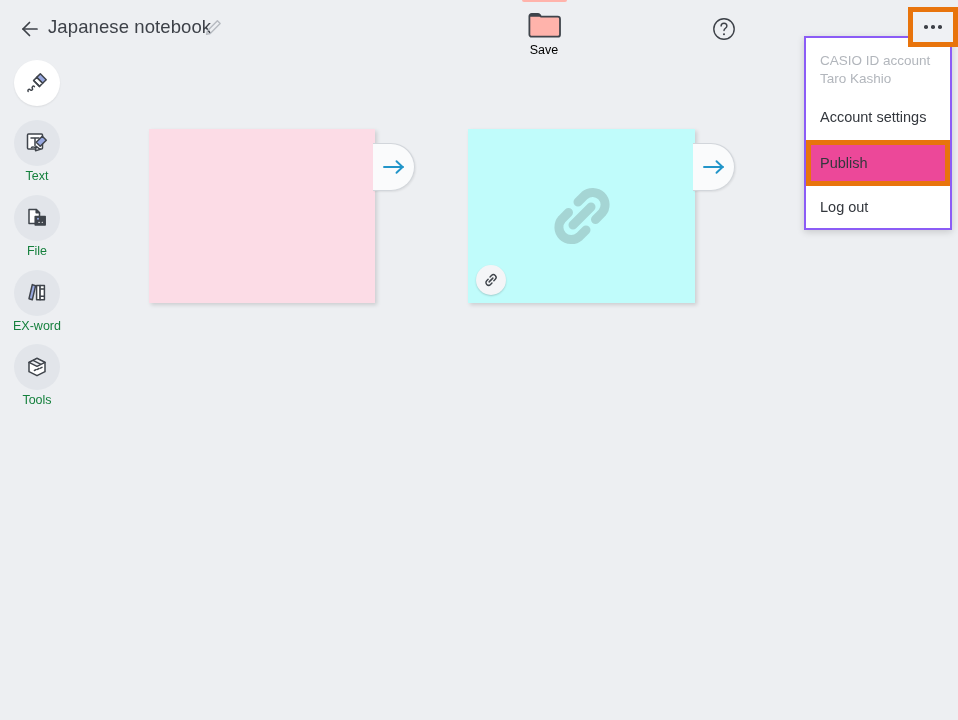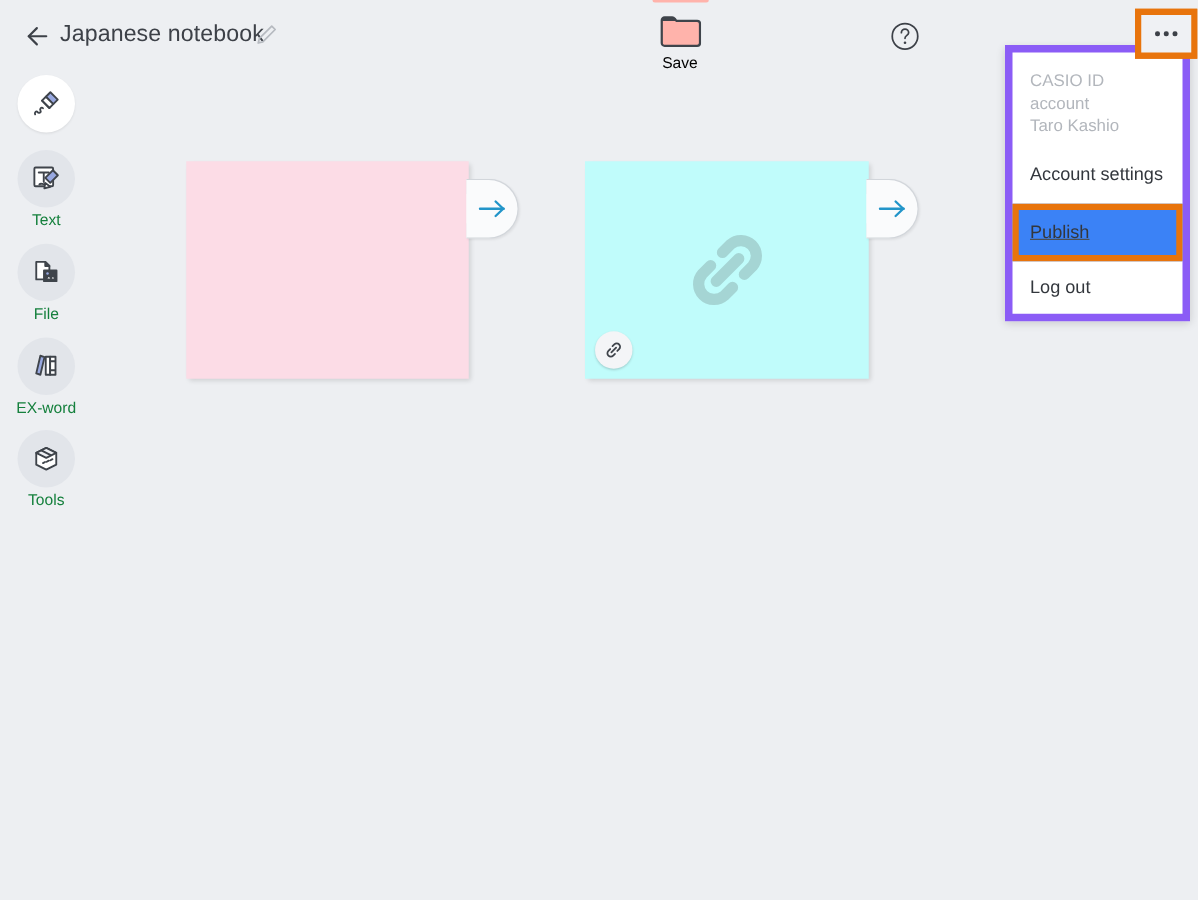--- a/index.html
+++ b/index.html
@@ -134,21 +134,21 @@
     display: block;
   }
 
   
   #account-menu {
     position: absolute;
     left: 804px;
     top: 36px;
     width: 148px;
     background: #ffffff;
-    border: 6px solid #8b5cf6;
+    border: 2px solid #8b5cf6;
     box-shadow: 0 2px 7px rgba(0,0,0,.16);
     z-index: 30;
     padding-bottom: 2px;
   }
   .menu-account {
     padding: 14px 14px 10px 14px;
     line-height: 1.35;
   }
   .menu-account div {
     font-size: 13.5px;
@@ -159,22 +159,21 @@
     color: #33373d;
     padding: 11px 14px;
     cursor: pointer;
     white-space: nowrap;
   }
 
   #menu-publish-wrap {
     position: relative;
     border: 5px solid #e8740c;
     margin: 4px 0 2px 0;
-    background: #3b82f6;
-    text-decoration: underline;
+    background: #ec4899;
   }
   #menu-publish-wrap .menu-item { padding: 10px 9px; }
 
   
   #tool-rail {
     position: absolute;
     left: 0;
     top: 60px;
     width: 74px;
     bottom: 0;

